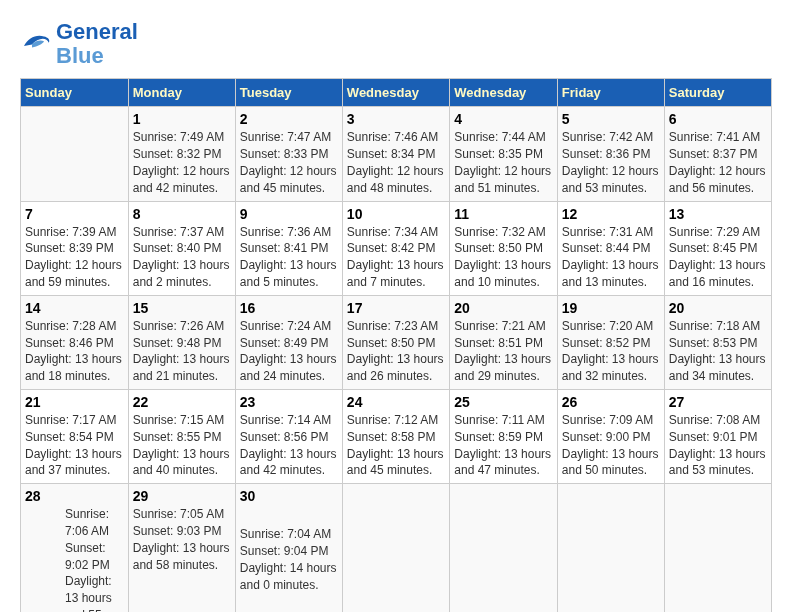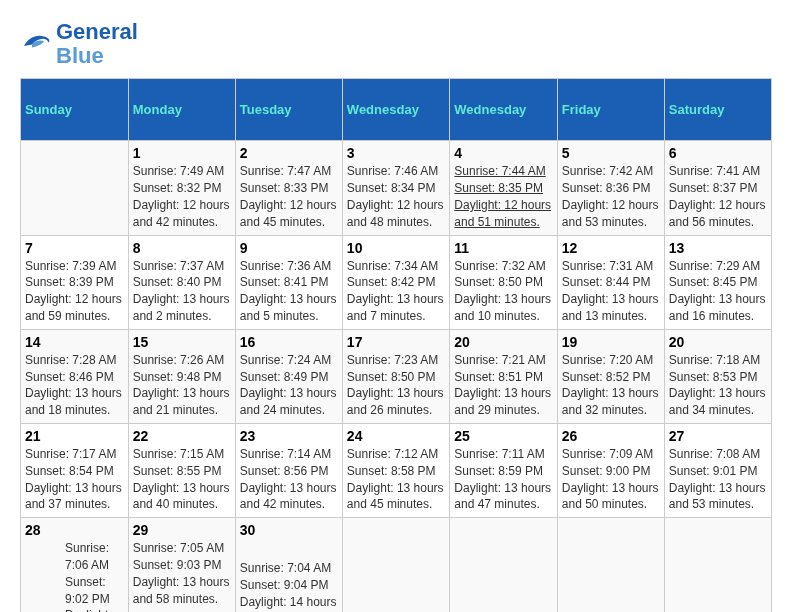--- a/index.html
+++ b/index.html
@@ -47,22 +47,22 @@
       font-size: 16px;
       color: #555;
     }
     table {
       width: 100%;
       border-collapse: collapse;
       font-size: 11px;
     }
     thead tr th {
       background-color: #1a5fb4;
-      color: #5eead4;
-      padding: 23px 4px;
+      color: #fef9c3;
+      padding: 6px 4px;
       text-align: left;
       font-size: 13px;
       font-weight: bold;
       border: 1px solid #ccc;
     }
     tbody tr td {
       border: 1px solid #ccc;
       vertical-align: top;
       padding: 4px;
       height: 80px;
@@ -139,21 +139,21 @@
         </td>
         <td>
           <span class="day-num">3</span>
           <div class="day-info" style="white-space: pre-line;">Sunrise: 7:46 AM
 Sunset: 8:34 PM
 Daylight: 12 hours
 and 48 minutes.</div>
         </td>
         <td>
           <span class="day-num">4</span>
-          <div class="day-info" style="white-space: pre-line; text-decoration: underline;">Sunrise: 7:44 AM
+          <div class="day-info" style="white-space: pre-line;">Sunrise: 7:44 AM
 Sunset: 8:35 PM
 Daylight: 12 hours
 and 51 minutes.</div>
         </td>
         <td>
           <span class="day-num">5</span>
           <div class="day-info" style="white-space: pre-line;">Sunrise: 7:42 AM
 Sunset: 8:36 PM
 Daylight: 12 hours
 and 53 minutes.</div>

